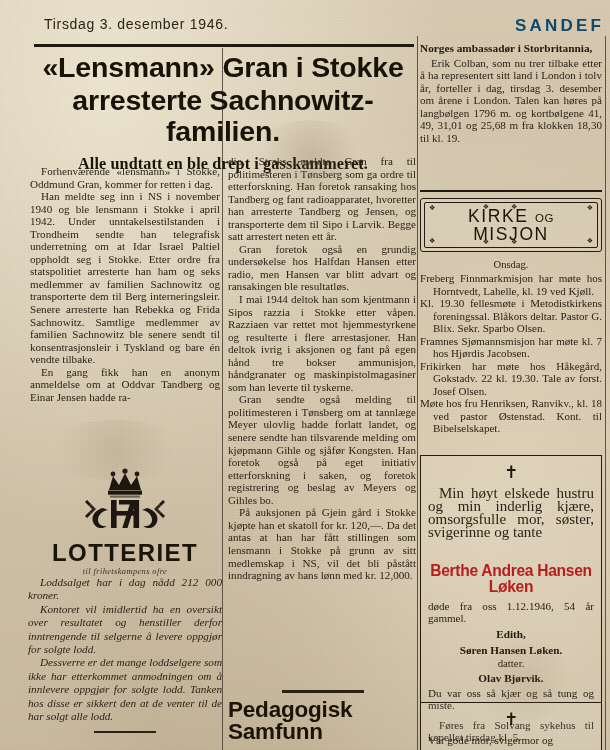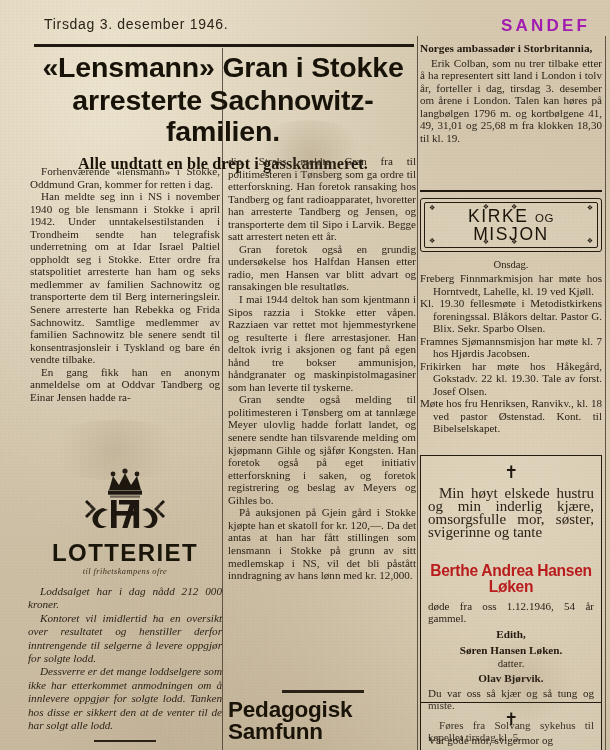--- a/index.html
+++ b/index.html
@@ -33,23 +33,23 @@
     position:absolute;left:0;right:0;top:16px;height:26px;
     display:flex;align-items:flex-start;justify-content:space-between;
   }
   .dateline{
     margin-left:44px;
     font-family:"Liberation Sans", sans-serif;
     font-size:14px;letter-spacing:.7px;color:#2a2318;
     white-space:nowrap;
   }
   .papername{
-    margin-right:0;padding-right:20px;
+    margin-right:0;padding-right:6px;
     font-family:"Liberation Sans", sans-serif;
-    font-weight:bold;font-size:17px;letter-spacing:3.2px;color:#a21caf;
+    font-weight:bold;font-size:17px;letter-spacing:3.2px;color:#0c4a6e;
     white-space:nowrap;
   }
   .rule-top{
     position:absolute;left:34px;width:380px;top:44px;height:3px;
     background:#20190f;
   }
 
   .vrule{position:absolute;width:1px;background:#4a4032;opacity:.85;}
   .vrule-a{left:222px;top:48px;height:702px;}
   .vrule-b{left:417px;top:36px;height:714px;}
@@ -92,21 +92,21 @@
   .lotto-word{
     font-family:"Liberation Sans", sans-serif;font-weight:bold;
     font-size:24px;letter-spacing:1.4px;color:#1a1509;line-height:1;
     margin-top:1px;
   }
   .lotto-script{
     font-family:"Liberation Serif", serif;font-style:italic;
     font-size:8.4px;letter-spacing:.4px;color:#3a3021;margin-top:2px;
   }
   .lotto-body{
-    margin-top:9px;text-align:justify;
+    text-align:justify;
     font-family:"Liberation Serif", serif;font-style:italic;
     font-size:11.2px;line-height:13.4px;color:#2b2318;
   }
   .lotto-body p{margin:0;text-indent:12px;}
   .shortrule{width:62px;height:2px;background:#2a2217;margin:8px auto 0;}
 
   
   .sectitle{
     font-family:"Liberation Sans", sans-serif;font-weight:bold;
     font-size:22.5px;letter-spacing:-.2px;color:#191308;line-height:1;

